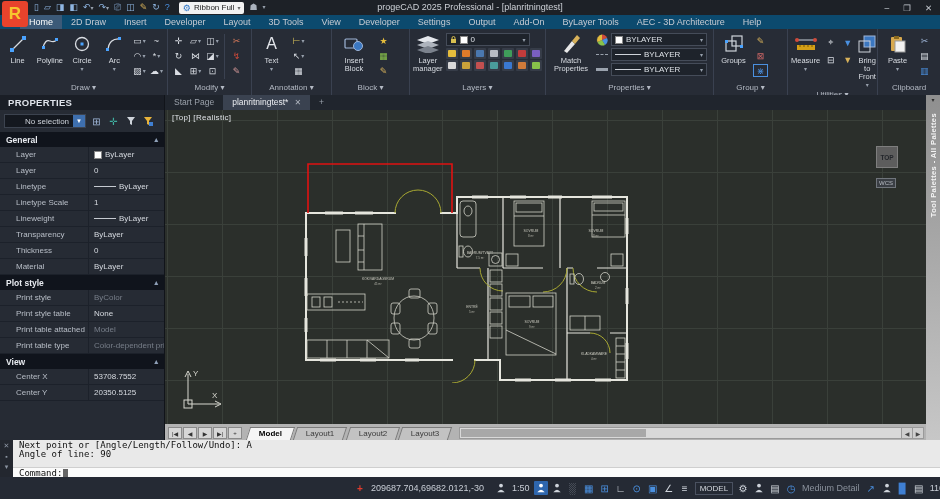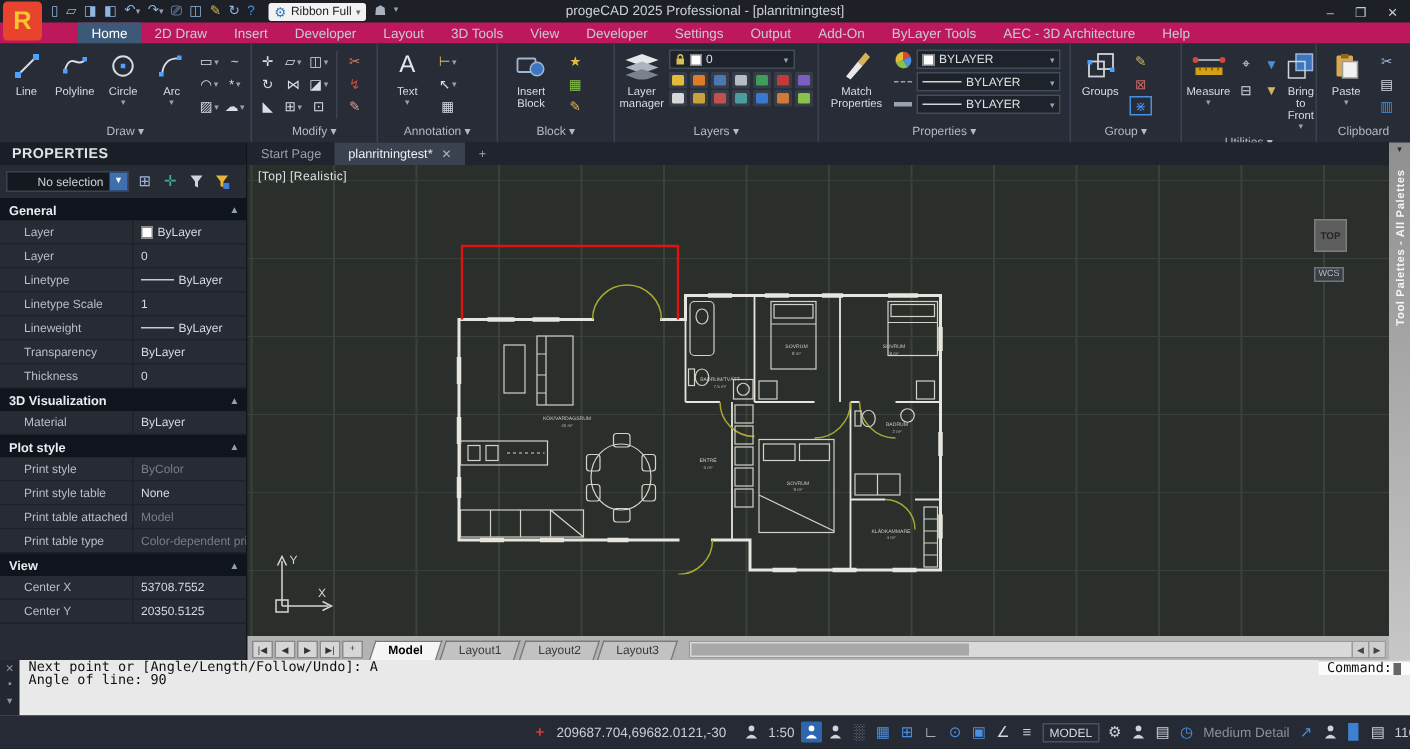--- a/index.html
+++ b/index.html
@@ -10,21 +10,21 @@
   #logo{position:absolute;left:2px;top:1px;width:26px;height:26px;background:#e8432c;border-radius:3px;z-index:20;
     color:#f7c52e;font-weight:bold;font-size:17px;display:flex;align-items:center;justify-content:center}
   #qat{display:flex;align-items:center;gap:5px;margin-left:34px;font-size:9px;color:#8fb6e2;height:15px}
   #qat .q{cursor:default;line-height:15px}
   #ribbon-mode{height:12px;background:#f2f2f2;border-radius:2px;color:#1c1c1c;font-size:8px;display:flex;
     align-items:center;gap:3px;padding:0 4px;margin-left:4px}
   #ribbon-mode .gear{color:#2e77c9;font-size:9px}
   #win-title{position:absolute;left:0;right:0;top:0;height:15px;text-align:center;font-size:9px;color:#cdd1d7;line-height:15px;pointer-events:none}
   #win-controls{position:absolute;right:8px;top:0;height:15px;display:flex;gap:14px;color:#c6cbd2;font-size:8.5px;align-items:center}
   
-  #menubar{position:absolute;left:0;top:15px;width:940px;height:14px;background:#be185d;display:flex;padding-left:52px}
+  #menubar{position:absolute;left:0;top:15px;width:940px;height:14px;background:#0c4a6e;display:flex;padding-left:20px}
   .mtab{padding:0 9px;font-size:9px;color:#c6cbd3;line-height:14px;white-space:nowrap}
   .mtab.active{background:#3c5a78;color:#fff}
   
   #ribbon{position:absolute;left:0;top:29px;width:940px;height:66px;background:#272c36;display:flex}
   .panel{border-right:1px solid #3a4150;display:flex;flex-direction:column;flex:none}
   .pbody{flex:1;display:flex;padding:2px 3px 0 3px;gap:3px;align-items:flex-start}
   .plabel{height:13px;text-align:center;font-size:8px;color:#b4bac4;line-height:12px;white-space:nowrap}
   .bigbtn{width:33px;display:flex;flex-direction:column;align-items:center;font-size:7.5px;color:#d9dde3;text-align:center;line-height:8px;padding-top:2px}
   .bigbtn .bicon{height:22px;display:flex;align-items:center;justify-content:center;margin-bottom:2px}
   .bigbtn .caret{font-size:6px;color:#97a0ac}
@@ -79,21 +79,21 @@
   #hscroll .e{position:absolute;top:0;bottom:0;width:11px;background:#cfcfcf;border-left:1px solid #9a9a9a;font-size:6px;color:#444;display:flex;align-items:center;justify-content:center}
   
   #ucs{position:absolute;left:14px;bottom:12px}
   
   #palette-bar{position:absolute;right:0;top:95px;width:14px;height:345px;background:linear-gradient(180deg,#8f8f8f,#c7c7c7);display:flex;flex-direction:column;align-items:center}
   #palette-bar .menu{font-size:6px;color:#2b2b2b;height:10px;line-height:10px}
   #palette-bar .vtext{writing-mode:vertical-rl;transform:rotate(180deg);font-size:7.5px;font-weight:bold;color:#f6f6f6;letter-spacing:.4px;margin-top:8px;white-space:nowrap}
   
   #command{position:absolute;left:0;top:440px;width:940px;height:37px;background:#e9e9e9;display:flex}
   #cmd-side{width:13px;background:#23272f;display:flex;flex-direction:column;align-items:center;gap:3px;padding-top:2px;font-size:7px;color:#8a93a0}
-  #cmd-body{flex:1;display:flex;flex-direction:row;font-family:"DejaVu Sans Mono",monospace}
+  #cmd-body{flex:1;display:flex;flex-direction:column;font-family:"DejaVu Sans Mono",monospace}
   #cmd-lines{flex:1;padding:1px 6px;font-size:9px;color:#101010;line-height:9.3px}
   #cmd-prompt{height:10px;background:#fbfbfb;border-top:1px solid #cfcfcf;font-size:9px;color:#101010;line-height:10px;padding:0 6px;display:flex;gap:1px}
   #cmd-prompt .caret{width:5px;height:8px;background:#666;margin-top:1px}
   
   #statusbar{position:absolute;left:0;top:477px;width:940px;height:22px;background:#252a34;display:flex;align-items:center;font-size:9px;color:#c9ced6}
   #sb-left{width:346px;flex:none}
   .si{height:14px;min-width:14px;display:flex;align-items:center;justify-content:center;margin:0 1px;font-size:10px;border-radius:1px}
   .si svg{width:10px;height:10px}
   .sb-sep{width:1px;height:12px;background:#3a4150;margin:0 3px}
   .sb-text{margin:0 3px;white-space:nowrap}
@@ -498,24 +498,20 @@
         <span class="lbl">Transparency</span>
         <span class="val">
           <span>ByLayer</span>
         </span>
       </div>
       <div class="prow">
         <span class="lbl">Thickness</span>
         <span class="val">
           <span>0</span>
         </span>
-      </div>
-      <div class="sec-h">
-        <span>3D Visualization</span>
-        <span class="tri">▴</span>
       </div>
       <div class="prow">
         <span class="lbl">Material</span>
         <span class="val">
           <span>ByLayer</span>
         </span>
       </div>
       <div class="sec-h">
         <span>Plot style</span>
         <span class="tri">▴</span>

